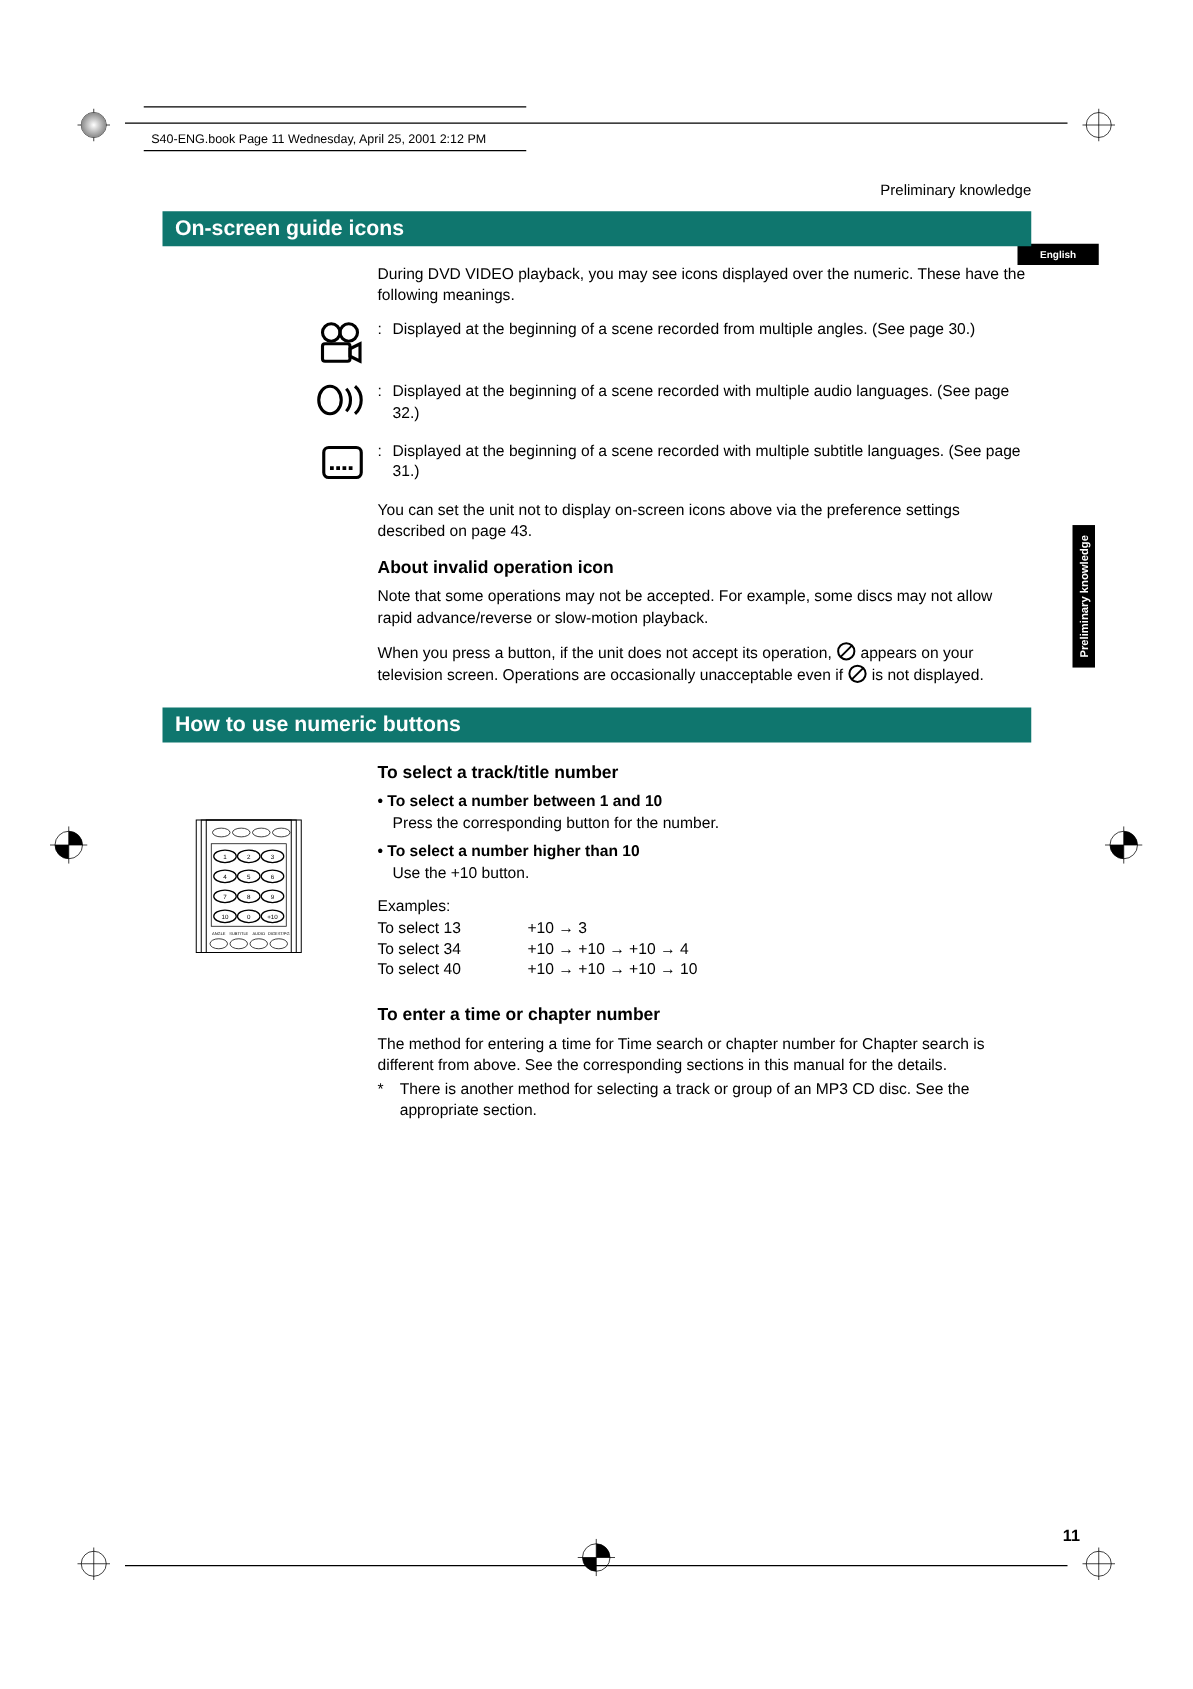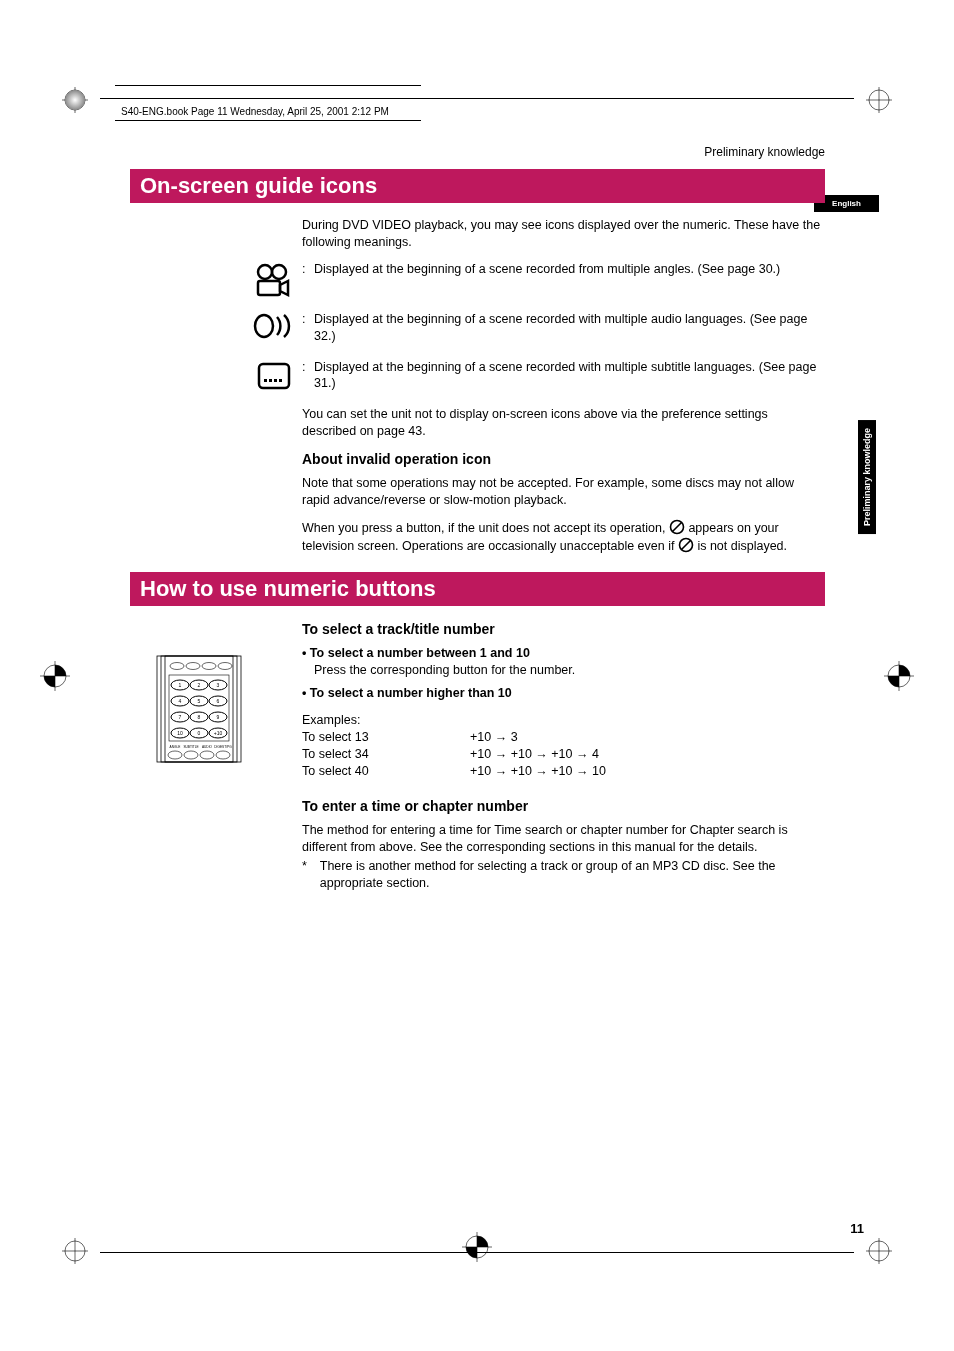--- a/index.html
+++ b/index.html
@@ -67,26 +67,26 @@
     color: #fff;
     font-size: 9px;
     font-weight: bold;
     writing-mode: vertical-rl;
     transform: rotate(180deg);
     padding: 8px 4px;
     text-align: center;
   }
 
   .section-bar {
-    background: #be185d;
+    background: #0f766e;
     color: #fff;
     font-family: "Arial Narrow", Arial, sans-serif;
     font-stretch: condensed;
     font-weight: bold;
-    font-size: 22px;
+    font-size: 17px;
     padding: 4px 10px;
     margin-bottom: 14px;
   }
   .body-col {
     margin-left: 172px;
     font-size: 12.5px;
     line-height: 1.35;
   }
   .body-col p { margin: 0 0 10px 0;}
   .icon-row { display:flex; align-items:flex-start; margin-bottom:14px;}
@@ -94,21 +94,21 @@
   .icon-cell svg { display:block;}
   .colon { width:12px;}
   .icon-text { flex:1;}
   h4 { font-size:14px; margin: 6px 0 6px 0;}
   .inline-svg { vertical-align:-3px; }
   ul.bullets { list-style:none; padding:0; margin:0 0 10px 0;}
   ul.bullets > li::before { content:"• "; font-weight:bold;}
   ul.bullets > li { margin-bottom:6px;}
   ul.bullets .sub { display:block; font-weight:normal; margin-left:12px;}
   .examples { font-size:12.5px;}
-  .examples-row { display:flex;gap:48px;}
+  .examples-row { display:flex;}
   .examples-row .c1 { width:120px;}
   .starnote { font-size:12.5px; display:flex;}
   .starnote .star{ width:20px;}
   .page-num { position:absolute; right:90px; bottom:115px; font-size:13px; font-weight:bold;}
   .remote-box { position:absolute; top:655px; left:155px;}
 </style>
 </head>
 <body>
 
 <div class="crop-mark crop-tl">
@@ -242,20 +242,21 @@
 
   <div class="body-col">
     <h4>To select a track/title number</h4>
     <ul class="bullets">
       <li>
         <b>To select a number between 1 and 10</b>
         <span class="sub">Press the corresponding button for the number.</span>
       </li>
       <li>
         <b>To select a number higher than 10</b>
+        <span class="sub">Use the +10 button.</span>
       </li>
     </ul>
     <div class="examples">
       <div>Examples:</div>
       <div class="examples-row">
           <div class="c1">To select 13</div>
           <div>+10 → 3</div>
         </div>
       <div class="examples-row">
           <div class="c1">To select 34</div>

